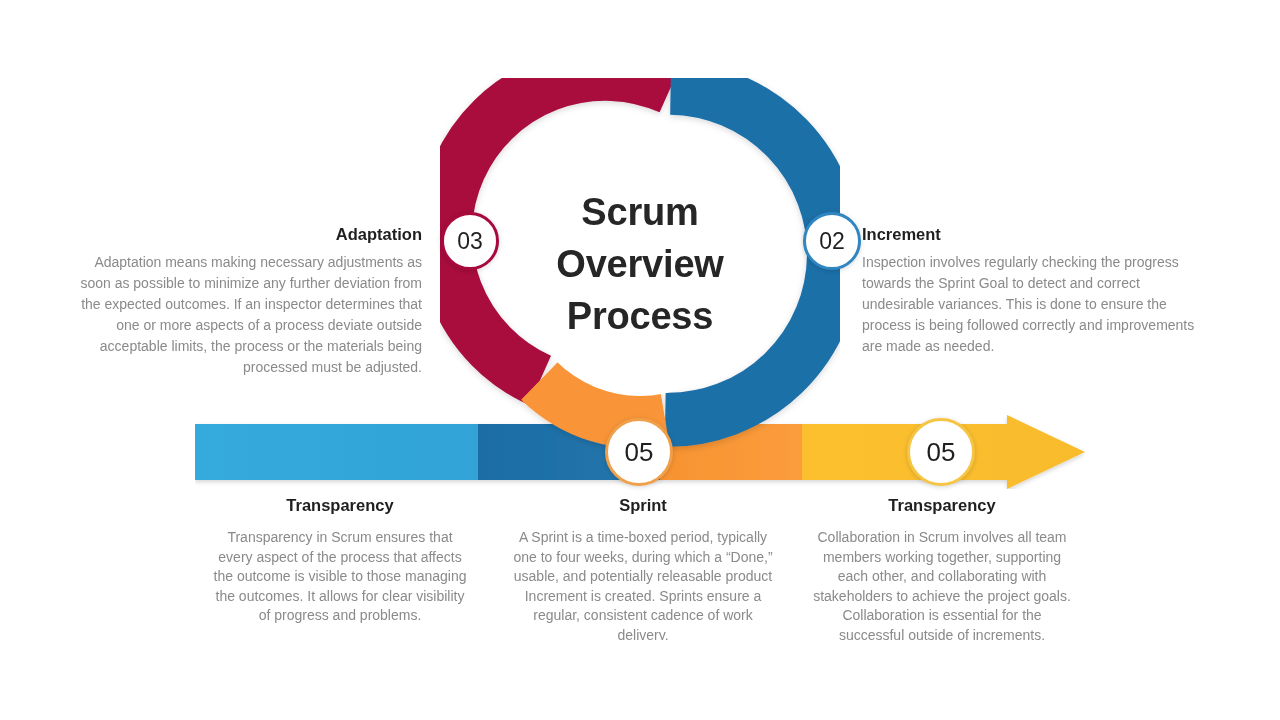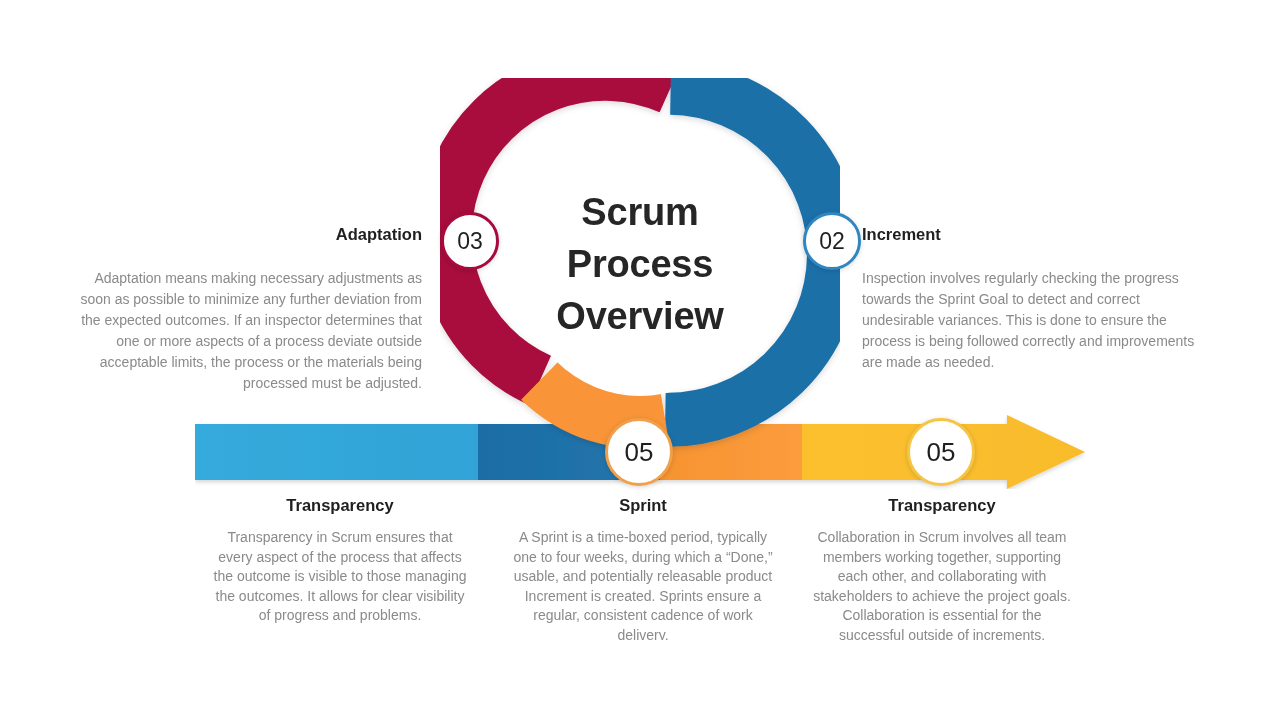--- a/index.html
+++ b/index.html
@@ -79,21 +79,21 @@
   #badge-03 { left: 441px; top: 212px; border: 3px solid #a80a3e; }
   #badge-04 { left: 605px; top: 418px; border: 3px solid #f0a04a; }
   #badge-05 { left: 907px; top: 418px; border: 3px solid #f6c544; }
 
   
   .side-block { position: absolute; }
   .side-title {
     font-size: 16.5px;
     font-weight: bold;
     color: #1f1f1f;
-    margin-bottom: 24px;
+    margin-bottom: 8px;
   }
   .side-body {
     font-size: 14px;
     line-height: 21px;
     color: #8a8a8a;
   }
 
   #block-adaptation {
     left: 70px;
     top: 225px;
@@ -178,22 +178,22 @@
         <path d="M 230.6 9.7 A 145 145 0 0 1 225.2 341.8" stroke="#1f6fa8"></path>
 
         <path d="M 100.0 302.4 A 145 145 0 0 0 225.2 341.8" stroke="#f99538"></path>
       </g>
       <circle cx="200" cy="200" r="118" fill="#ffffff"></circle>
     </svg>
   </div>
 
   <div id="center-title">
     <span>Scrum</span>
+    <span>Overview</span>
     <span>Process</span>
-    <span>Overview</span>
   </div>
 
   <div class="badge" id="badge-02">
     <span>02</span>
   </div>
   <div class="badge" id="badge-03">
     <span>03</span>
   </div>
   <div class="badge badge-lg" id="badge-04">
     <span>05</span>

